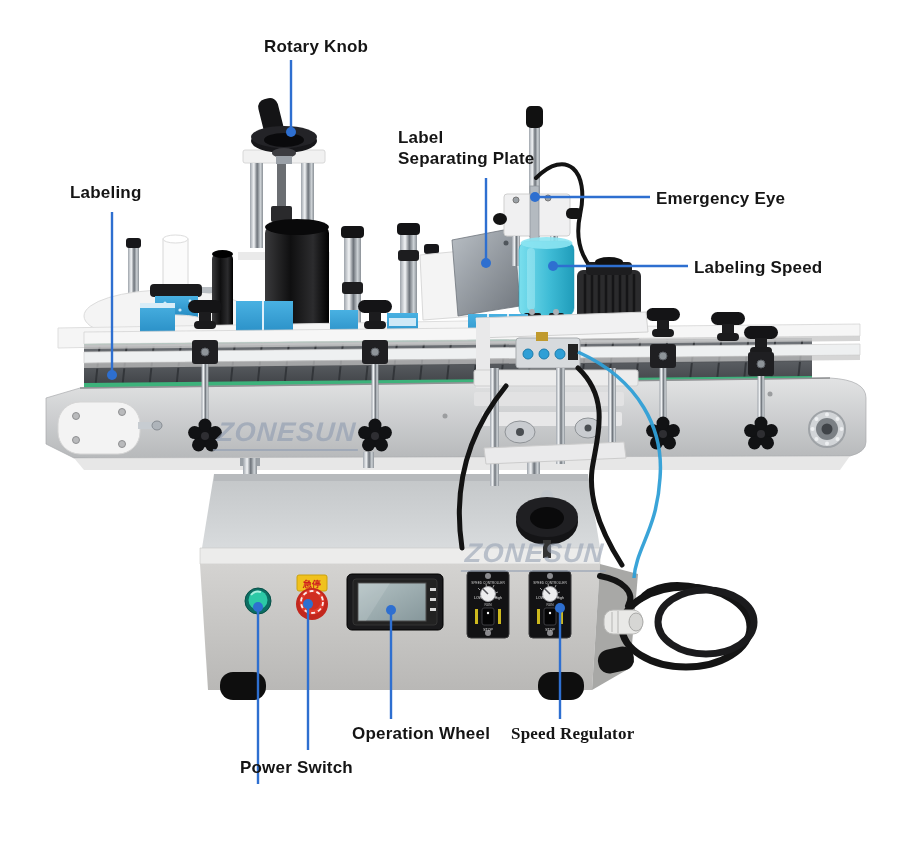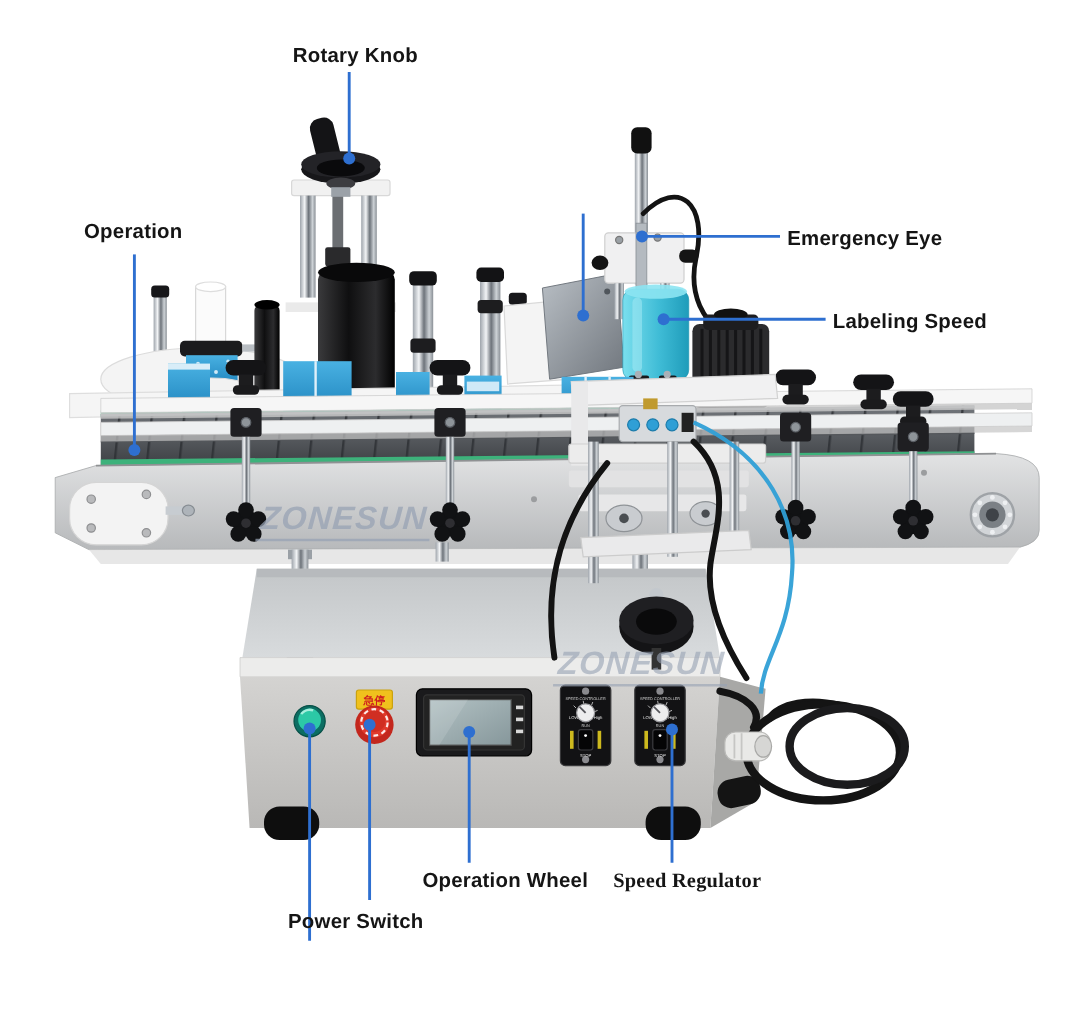--- a/index.html
+++ b/index.html
@@ -15,21 +15,21 @@
   }
   #machine-svg{position:absolute;left:0;top:0;}
   #overlay-svg{position:absolute;left:0;top:0;pointer-events:none;}
   .co-line{stroke:var(--callout-blue);stroke-width:2.4;fill:none;}
   .co-dot{fill:var(--callout-blue);}
   .co-label{
     position:absolute;color:var(--label-text);
     font-size:17px;font-weight:700;letter-spacing:.2px;
     white-space:nowrap;line-height:21px;
   }
-  .co-center{text-align:right;}
+  .co-center{text-align:right;margin-left:20px;}
   .watermark{
     position:absolute;font-size:27px;font-weight:700;font-style:italic;
     letter-spacing:1px;color:var(--watermark-gray);opacity:.72;
     border-bottom:2.5px solid var(--watermark-gray);
     padding:0 3px 1px 3px;transform:skewX(-4deg);
   }
 </style>
 </head>
 <body>
 
@@ -477,26 +477,30 @@
     <circle class="co-dot" cx="112" cy="375" r="5"></circle>
     <circle class="co-dot" cx="391" cy="610" r="5"></circle>
     <circle class="co-dot" cx="560" cy="608" r="5"></circle>
     <circle class="co-dot" cx="308" cy="604" r="5"></circle>
     <circle class="co-dot" cx="258" cy="607" r="5"></circle>
   </g>
 </svg>
 
 <div class="co-label co-center" style="left:244px;top:36px;width:96px;">Rotary Knob</div>
 
+<div class="co-label" style="left:398px;top:127px;">
+  <div>Label</div>
+  <div>Separating Plate</div>
+</div>
 
 <div class="co-label" style="left:656px;top:188px;">Emergency Eye</div>
 
 <div class="co-label" style="left:694px;top:257px;">Labeling Speed</div>
 
-<div class="co-label" style="left:70px;top:182px;">Operation</div>
+<div class="co-label" style="left:70px;top:182px;">Labeling</div>
 
 <div class="co-label" style="left:352px;top:723px;">Operation Wheel</div>
 
 <div class="co-label" style="left:511px;top:723px;font-family:Liberation Serif, serif;">Speed Regulator</div>
 
 
 <div class="co-label" style="left:240px;top:757px;">Power Switch</div>
 
 </div>
 

